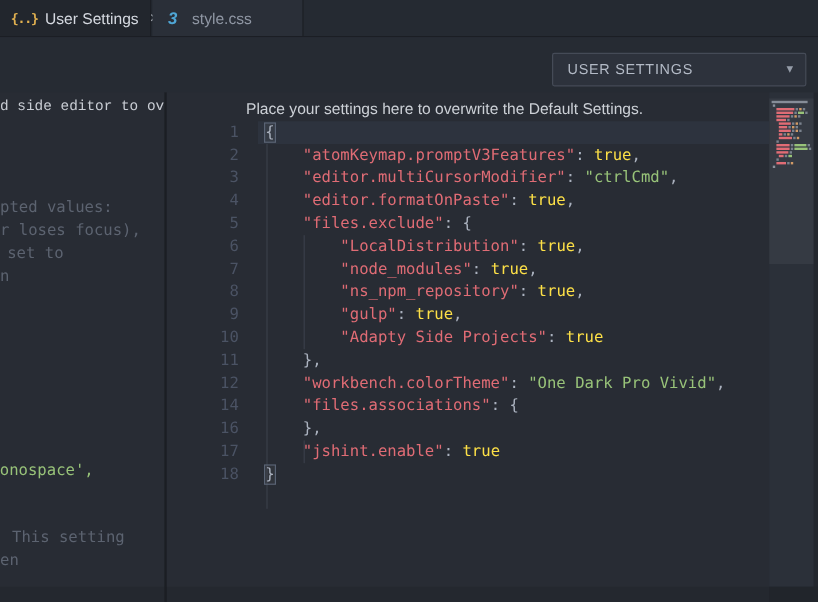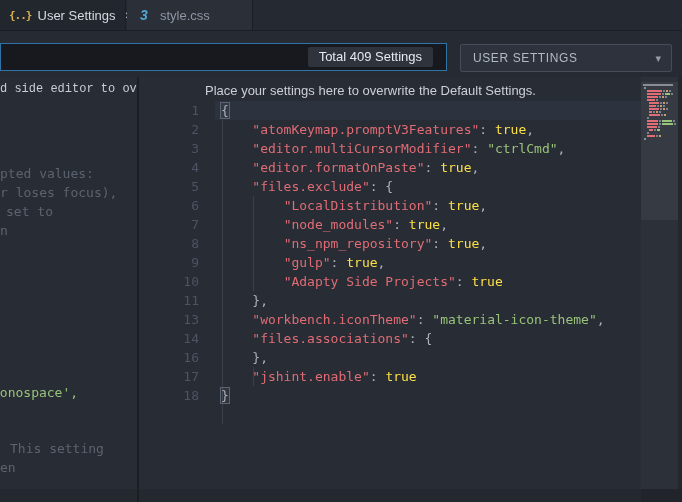--- a/index.html
+++ b/index.html
@@ -81,23 +81,20 @@
       <span class="tab-icon-css">
         <svg width="15" height="16" viewBox="0 0 15 16">
           <text x="1" y="13" font-size="14" font-weight="bold" font-style="italic" font-family="Liberation Sans, sans-serif" fill="#4fa6d5">3</text>
         </svg>
       </span>
       <span class="tab-label">style.css</span>
     </div>
   </div>
 
   <div id="toolbar">
-    <div id="search-box">
-      <span id="count-badge">Total 409 Settings</span>
-    </div>
     <div id="scope-dropdown">
       <span id="scope-value">USER SETTINGS</span>
       <span id="scope-chevron">▾</span>
     </div>
   </div>
 
   <div id="content">
 
     <div id="left-pane">
       <div id="lp-header">d side editor to override</div>
@@ -157,22 +154,22 @@
           </div>
           <div class="code-row">
             <span class="ln">10</span>
             <span class="code">        <span class="tok-key">"Adapty Side Projects"</span><span class="tok-punc">: </span><span class="tok-bool">true</span></span>
           </div>
           <div class="code-row">
             <span class="ln">11</span>
             <span class="code">    <span class="tok-punc">},</span></span>
           </div>
           <div class="code-row">
-            <span class="ln">13</span>
-            <span class="code">    <span class="tok-key">"workbench.iconTheme"</span><span class="tok-punc">: </span><span class="tok-str">"material-icon-theme"</span><span class="tok-punc">,</span></span>
+            <span class="ln">12</span>
+            <span class="code">    <span class="tok-key">"workbench.colorTheme"</span><span class="tok-punc">: </span><span class="tok-str">"One Dark Pro Vivid"</span><span class="tok-punc">,</span></span>
           </div>
           <div class="code-row">
             <span class="ln">14</span>
             <span class="code">    <span class="tok-key">"files.associations"</span><span class="tok-punc">: {</span></span>
           </div>
           <div class="code-row">
             <span class="ln">16</span>
             <span class="code">    <span class="tok-punc">},</span></span>
           </div>
           <div class="code-row">

